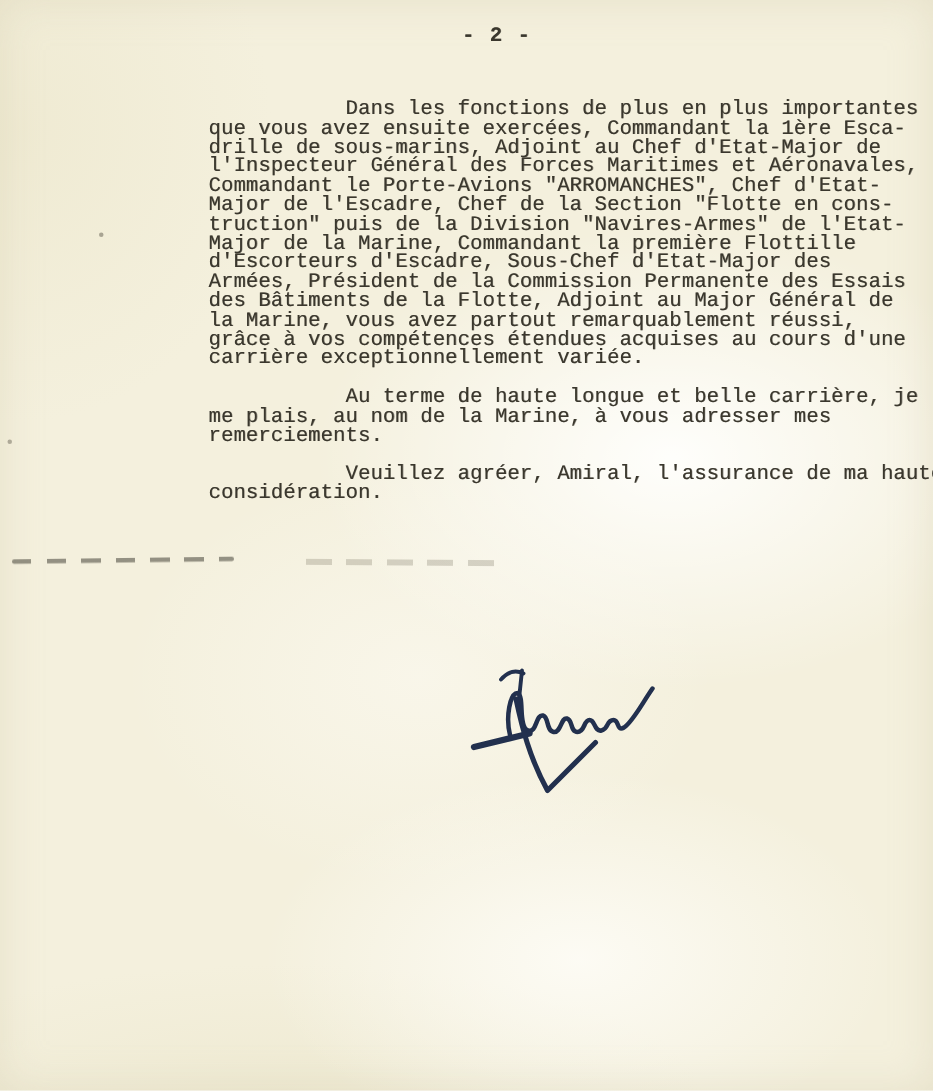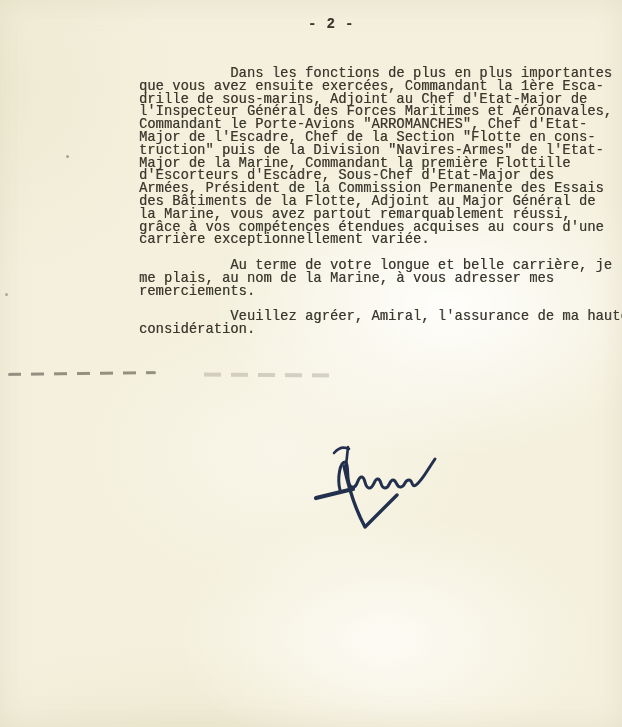--- a/index.html
+++ b/index.html
@@ -99,21 +99,21 @@
 Commandant le Porte-Avions "ARROMANCHES", Chef d'Etat-
 Major de l'Escadre, Chef de la Section "Flotte en cons-
 truction" puis de la Division "Navires-Armes" de l'Etat-
 Major de la Marine, Commandant la première Flottille
 d'Escorteurs d'Escadre, Sous-Chef d'Etat-Major des
 Armées, Président de la Commission Permanente des Essais
 des Bâtiments de la Flotte, Adjoint au Major Général de
 la Marine, vous avez partout remarquablement réussi,
 grâce à vos compétences étendues acquises au cours d'une
 carrière exceptionnellement variée.</div>
-    <div class="para typewriter">           Au terme de votre longue et belle carrière, je
+    <div class="para typewriter">           Au terme de haute longue et belle carrière, je
 me plais, au nom de la Marine, à vous adresser mes
 remerciements.</div>
     <div class="para typewriter">           Veuillez agréer, Amiral, l'assurance de ma haute
 considération.</div>
   </div>
 
   <div class="signature">
     <svg viewBox="0 0 150 115" xmlns="http://www.w3.org/2000/svg" fill="none" stroke="#22304e" stroke-linecap="round" stroke-linejoin="round">
 
       <path d="M36,13 Q43,5 51,9" stroke-width="2.6"></path>

